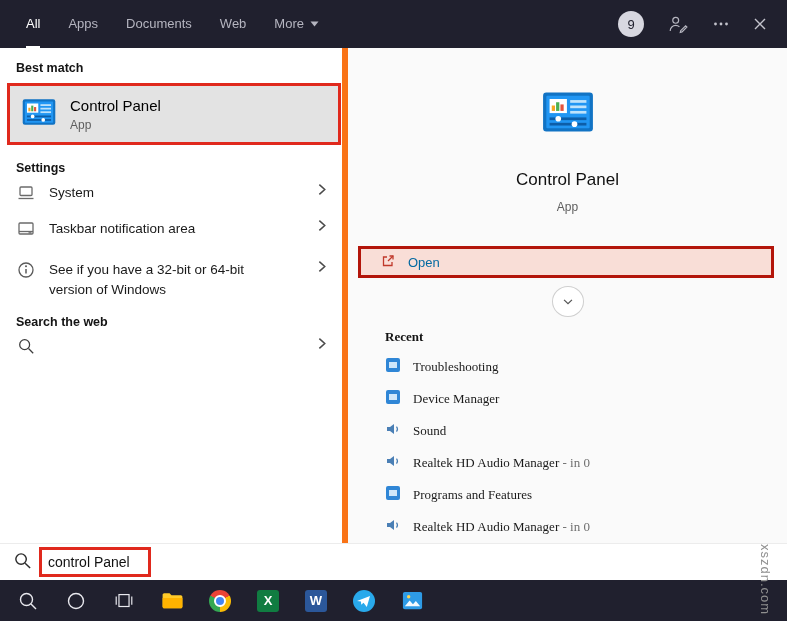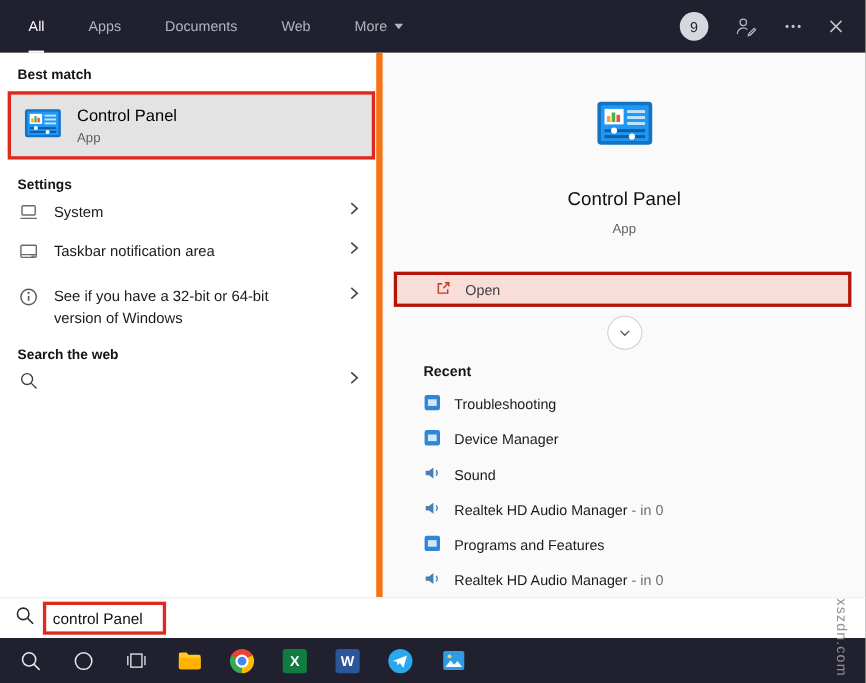--- a/index.html
+++ b/index.html
@@ -3,21 +3,21 @@
 <meta charset="utf-8">
 <style>
   html,body{margin:0;padding:0;background:#555;}
   .screen{
     width:787px;height:621px;position:relative;overflow:hidden;
     font-family:"Liberation Sans", sans-serif;background:#fff;
     display:flex;flex-direction:column;margin:0 auto;
   }
   
   .topbar{height:48px;flex:none;background:var(--header-bg,#20202e);display:flex;align-items:stretch;}
-  .tabs{display:flex;gap:40px;padding-left:26px;align-items:stretch;}
+  .tabs{display:flex;gap:28px;padding-left:26px;align-items:stretch;}
   .tab{display:flex;align-items:center;font-size:13px;color:#b5b5c0;cursor:pointer;
        border-bottom:2px solid transparent;box-sizing:border-box;gap:6px;}
   .tab.active{color:#fff;border-bottom-color:#fff;}
   .tab .caret{margin-top:2px;}
   .top-right{margin-left:auto;display:flex;align-items:center;gap:23px;padding-right:20px;}
   .badge{width:26px;height:26px;border-radius:50%;background:#d7d7e0;color:#20202e;
          font-size:13px;display:flex;align-items:center;justify-content:center;cursor:pointer;}
   .icon-btn{display:flex;align-items:center;justify-content:center;cursor:pointer;}
   
   .content{flex:1;display:flex;min-height:0;}
@@ -37,24 +37,24 @@
   .row-icon{width:20px;flex:none;display:flex;justify-content:center;}
   .chev{margin-left:auto;flex:none;}
   .suffix{color:#6e6e6e;}
   
   .right{flex:1;background:#fafafa;display:flex;flex-direction:column;align-items:center;overflow:hidden;}
   .app-icon-lg{margin-top:38px;}
   .app-title{font-size:17px;color:#101010;margin-top:28px;}
   .app-sub{font-size:12px;color:#5e5e5e;margin-top:10px;}
   .open-row{align-self:stretch;margin:32px 13px 0 10px;height:33px;box-sizing:border-box;
       border:3px solid var(--open-border,#b3150a);background:var(--open-bg,#f9ded7);
-      display:flex;align-items:center;gap:12px;padding-left:34px;font-size:13px;color:#404040;cursor:pointer;}
+      display:flex;align-items:center;gap:12px;padding-left:19px;font-size:13px;color:#0369a1;cursor:pointer;}
   .expander{width:32px;height:32px;border-radius:50%;background:#fff;border:1px solid #cfcfcf;
       display:flex;align-items:center;justify-content:center;margin-top:8px;cursor:pointer;box-sizing:border-box;}
-  .recent{align-self:stretch;padding-left:37px;margin-top:12px;}
+  .recent{align-self:stretch;padding-left:37px;margin-top:12px;font-family:Liberation Serif, serif;}
   .recent-header{font-size:13px;font-weight:bold;color:#141414;margin-bottom:6px;}
   .recent-item{display:flex;align-items:center;gap:12px;height:32px;font-size:13px;color:#1a1a1a;cursor:pointer;}
   
   .searchbar{height:36px;flex:none;background:#fff;border-top:1px solid #ececec;
       display:flex;align-items:center;padding-left:13px;gap:7px;}
   .search-input{width:112px;height:30px;box-sizing:border-box;border:3px solid var(--accent-red,#e0291d);
       font-size:14px;font-family:"Liberation Sans",sans-serif;color:#111;padding:0 6px;outline:none;background:#fff;}
   
   .taskbar{height:41px;flex:none;background:var(--header-bg,#20202e);display:flex;align-items:stretch;padding-left:4px;}
   .tb-slot{width:48px;display:flex;align-items:center;justify-content:center;cursor:pointer;}

